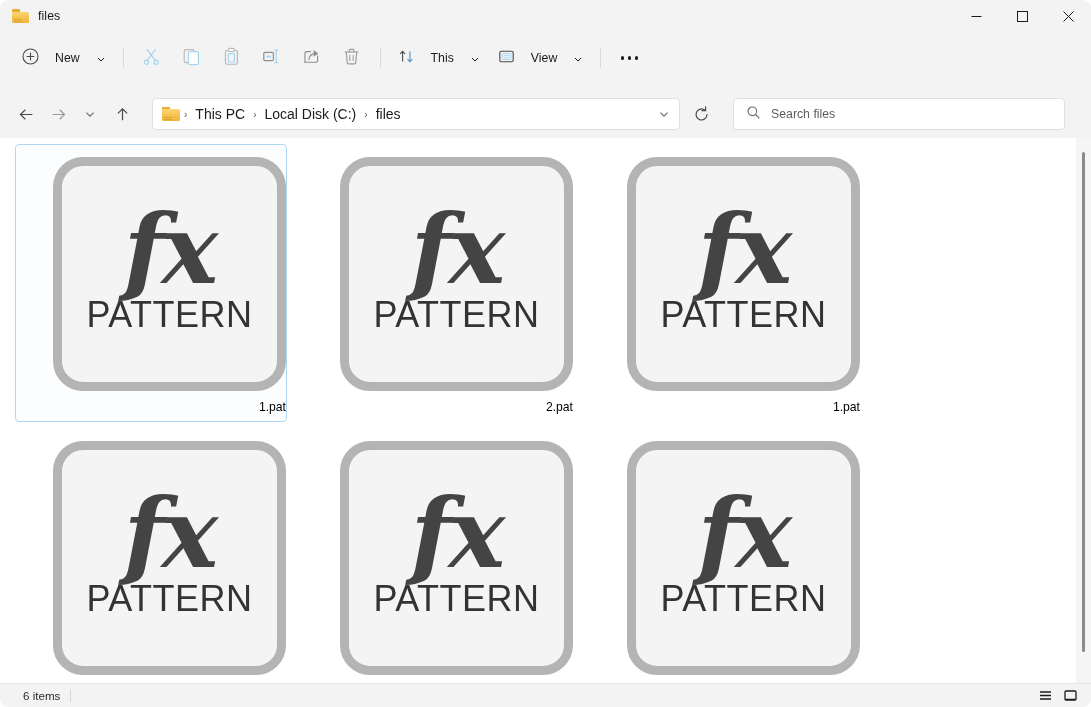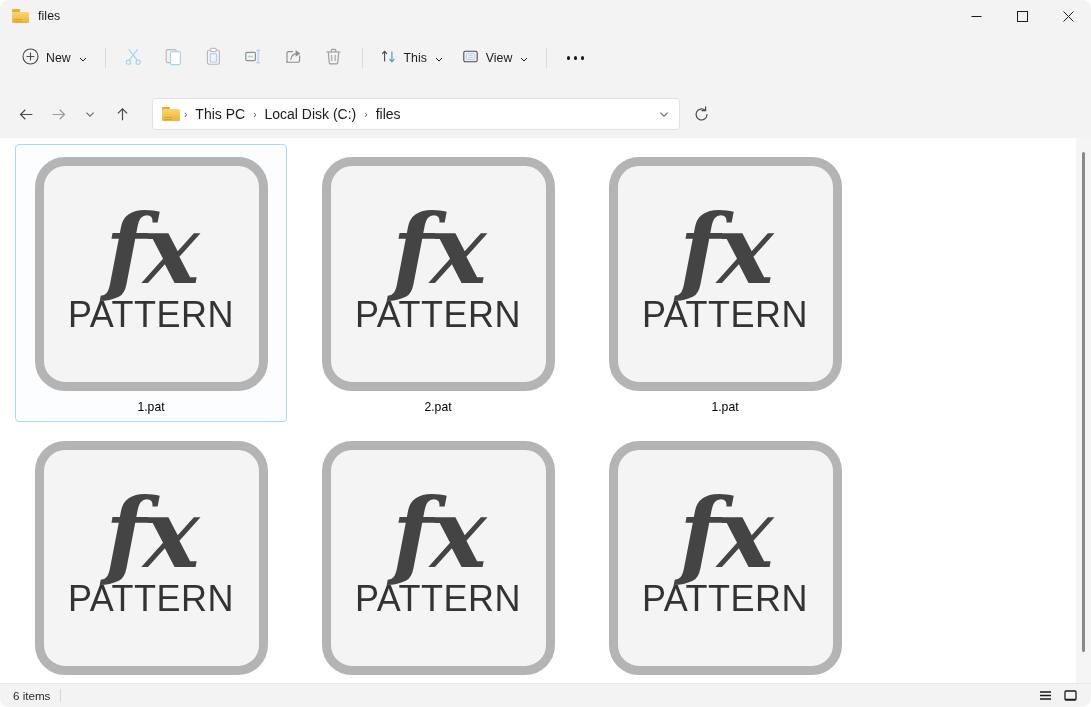--- a/index.html
+++ b/index.html
@@ -99,21 +99,21 @@
     height: 44px;
     display: flex;
     align-items: center;
     padding-left: 13px;
     box-sizing: border-box;
   }
   .cmd-btn {
     height: 32px;
     display: flex;
     align-items: center;
-    gap: 7px;
+    gap: 16px;
     padding: 0 9px;
     border-radius: 4px;
     color: #1b1b1b;
     font-size: 12.3px;
     white-space: nowrap;
   }
   .icon-btn {
     width: 38px;
     height: 32px;
     display: flex;
@@ -254,21 +254,21 @@
   .cell {
     width: 272px;
     height: 278px;
     margin-left: 15px;
     margin-top: 6px;
     box-sizing: border-box;
     border: 1px solid transparent;
     border-radius: 4px;
     display: flex;
     flex-direction: column;
-    align-items: center;
+    align-items: flex-end;
     padding-top: 12px;
   }
   .cell.selected {
     background: #fbfdfe;
     border: 1px solid #add8f0;
   }
   .pat-icon {
     width: 233px;
     height: 234px;
     border-radius: 30px;
@@ -338,21 +338,21 @@
     height: 24px;
     background: #f3f3f3;
     border-top: 1px solid #e7e7e7;
     display: flex;
     align-items: center;
     box-sizing: border-box;
   }
   .status-left {
     display: flex;
     align-items: center;
-    padding-left: 13px;
+    padding-left: 23px;
     gap: 10px;
   }
   .status-text {
     font-size: 11.6px;
     color: #2b2b2b;
   }
   .status-divider {
     width: 1px;
     height: 13px;
     background: #d6d6d6;
@@ -590,20 +590,29 @@
       </div>
     </div>
 
     <div class="refresh-btn">
       <svg width="17" height="17" viewBox="0 0 17 17">
         <path d="M14.0 8.5 a5.5 5.5 0 1 1 -1.9 -4.2" fill="none" stroke="#4a4a4a" stroke-width="1.2" stroke-linecap="round"></path>
         <polyline points="12.6,0.9 12.6,4.6 8.9,4.6" fill="none" stroke="#4a4a4a" stroke-width="1.2" stroke-linecap="round"></polyline>
       </svg>
     </div>
 
+    <div class="searchbox">
+      <span>
+        <svg width="15" height="15" viewBox="0 0 15 15">
+          <circle cx="6.3" cy="6.3" r="4.3" fill="none" stroke="#6a6a6a" stroke-width="1.1"></circle>
+          <line x1="9.5" y1="9.5" x2="13.4" y2="13.4" stroke="#6a6a6a" stroke-width="1.1"></line>
+        </svg>
+      </span>
+      <span class="search-ph">Search files</span>
+    </div>
   </div>
 
   <div class="content">
     <div class="grid">
 
       <div class="cell selected">
         <div class="pat-icon">
           <span class="fx">fx</span>
           <span class="pattern-word">PATTERN</span>
         </div>

